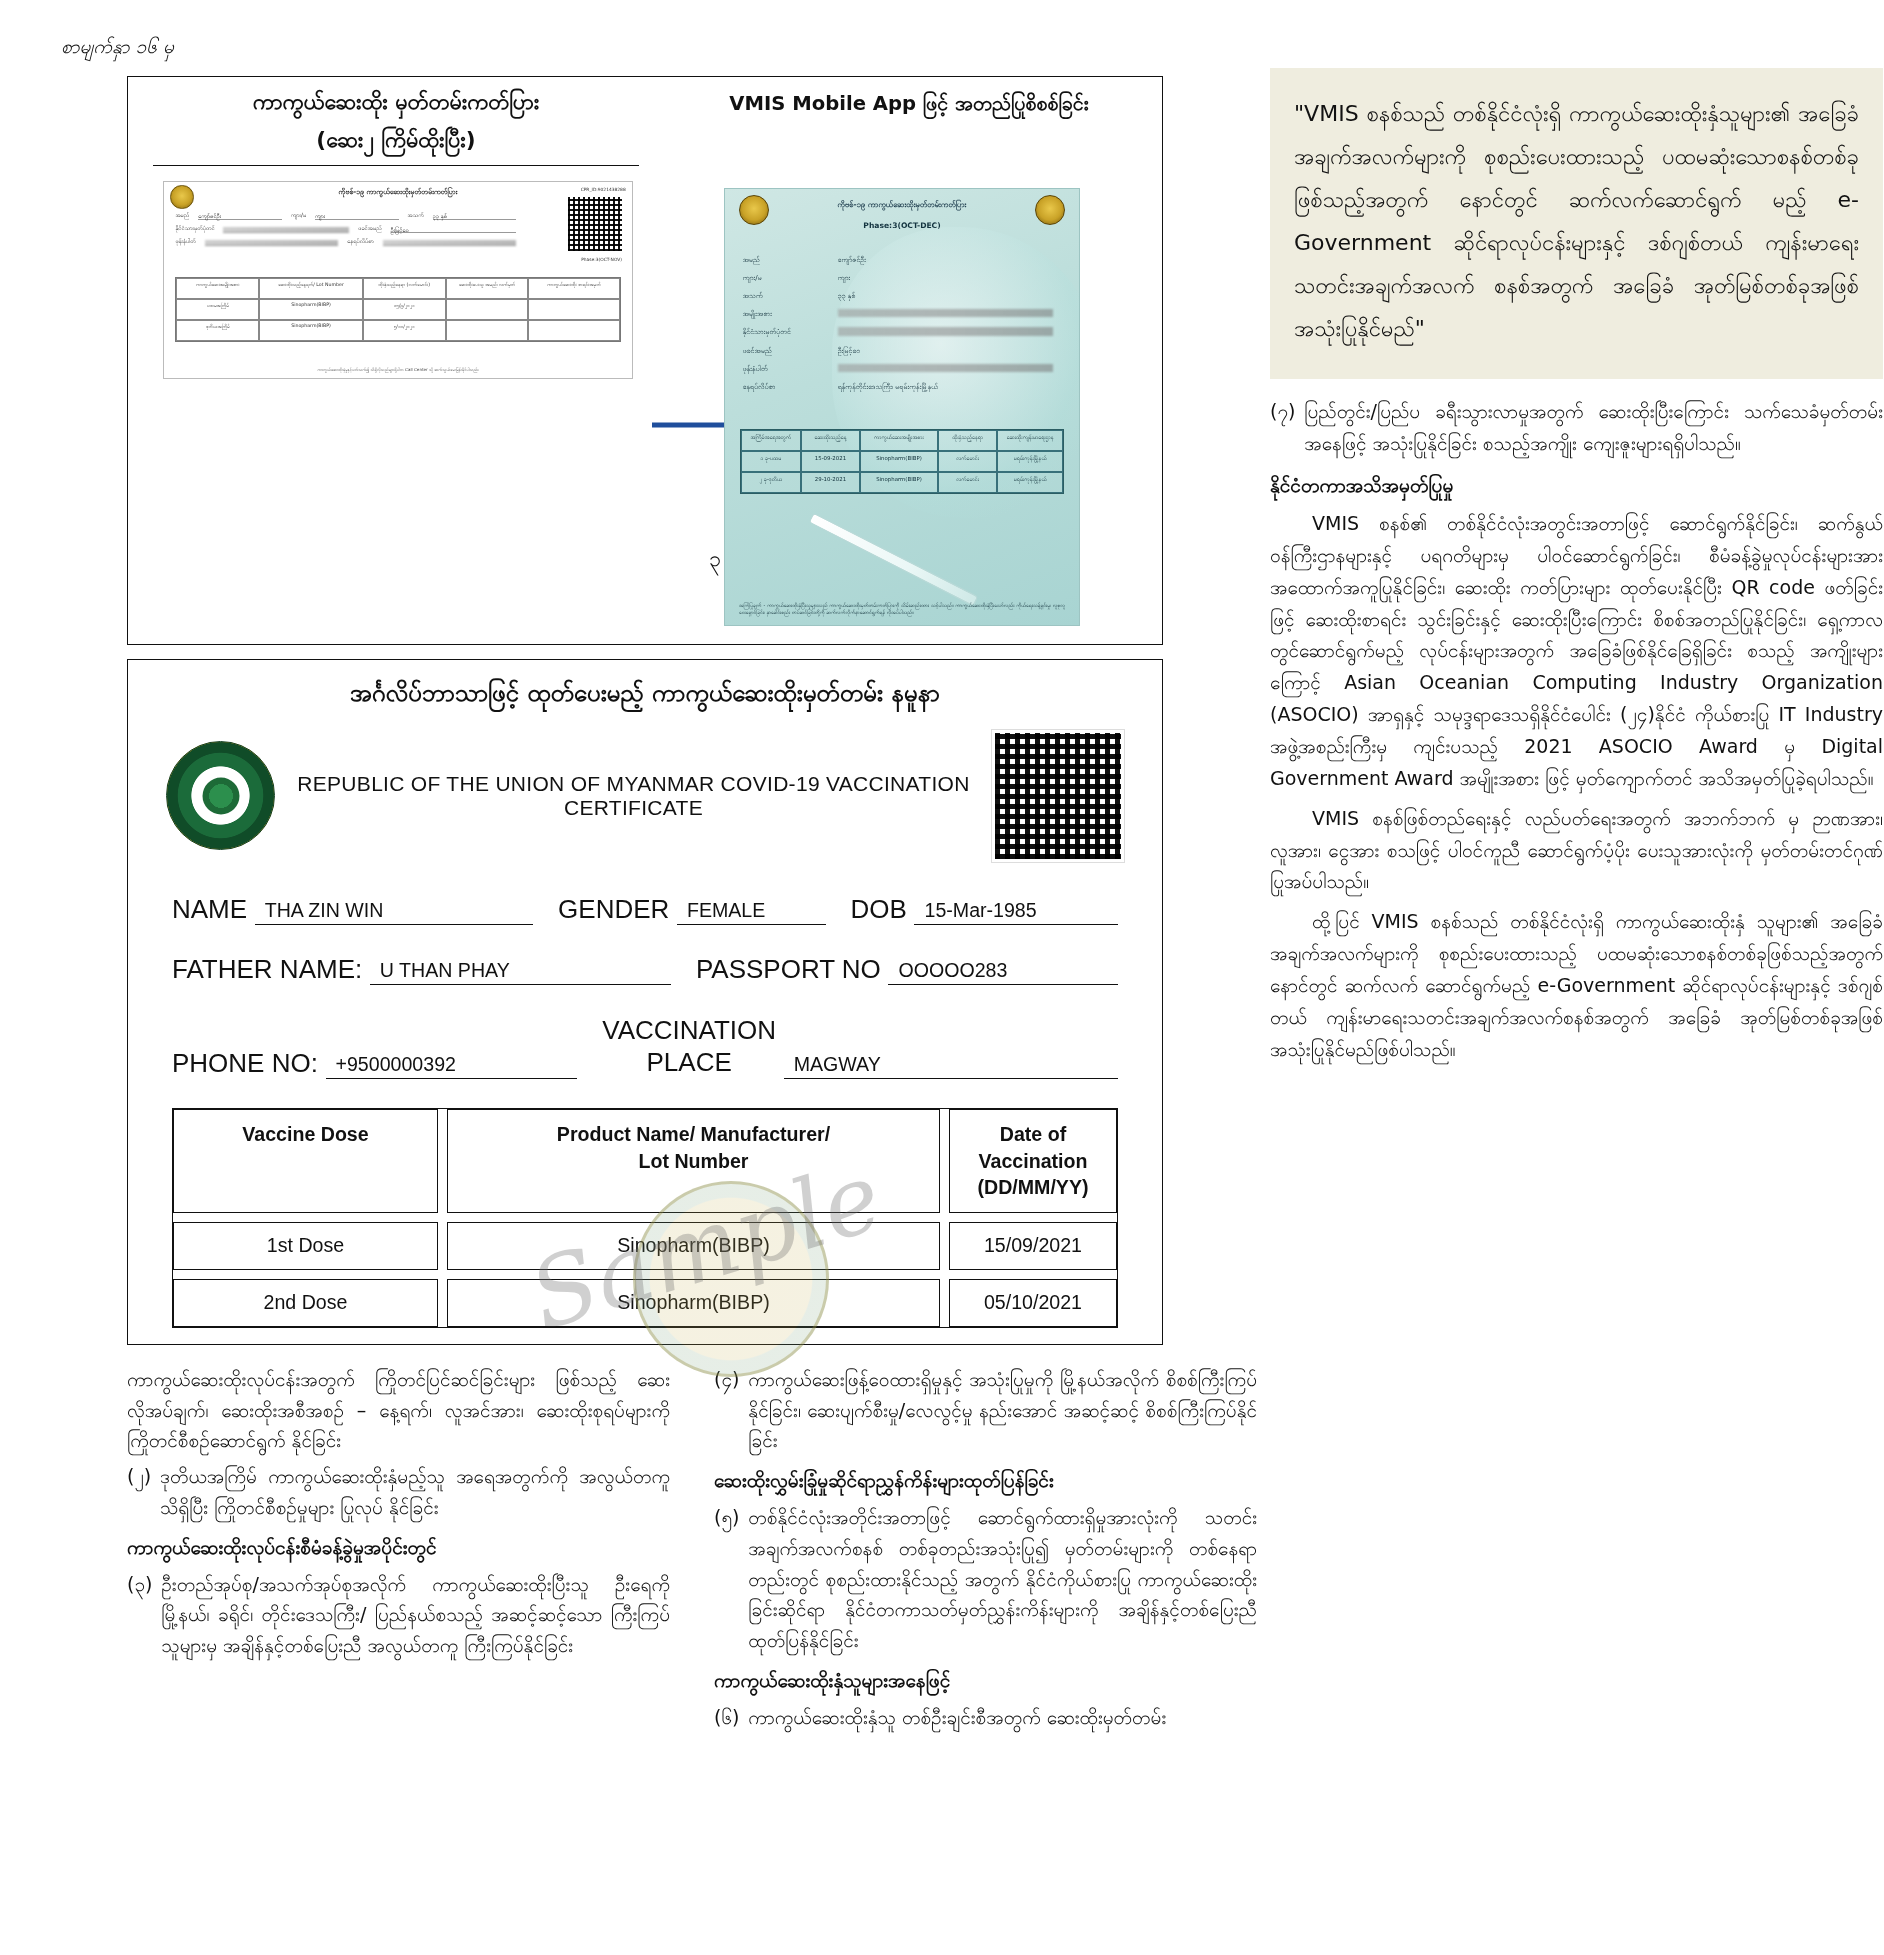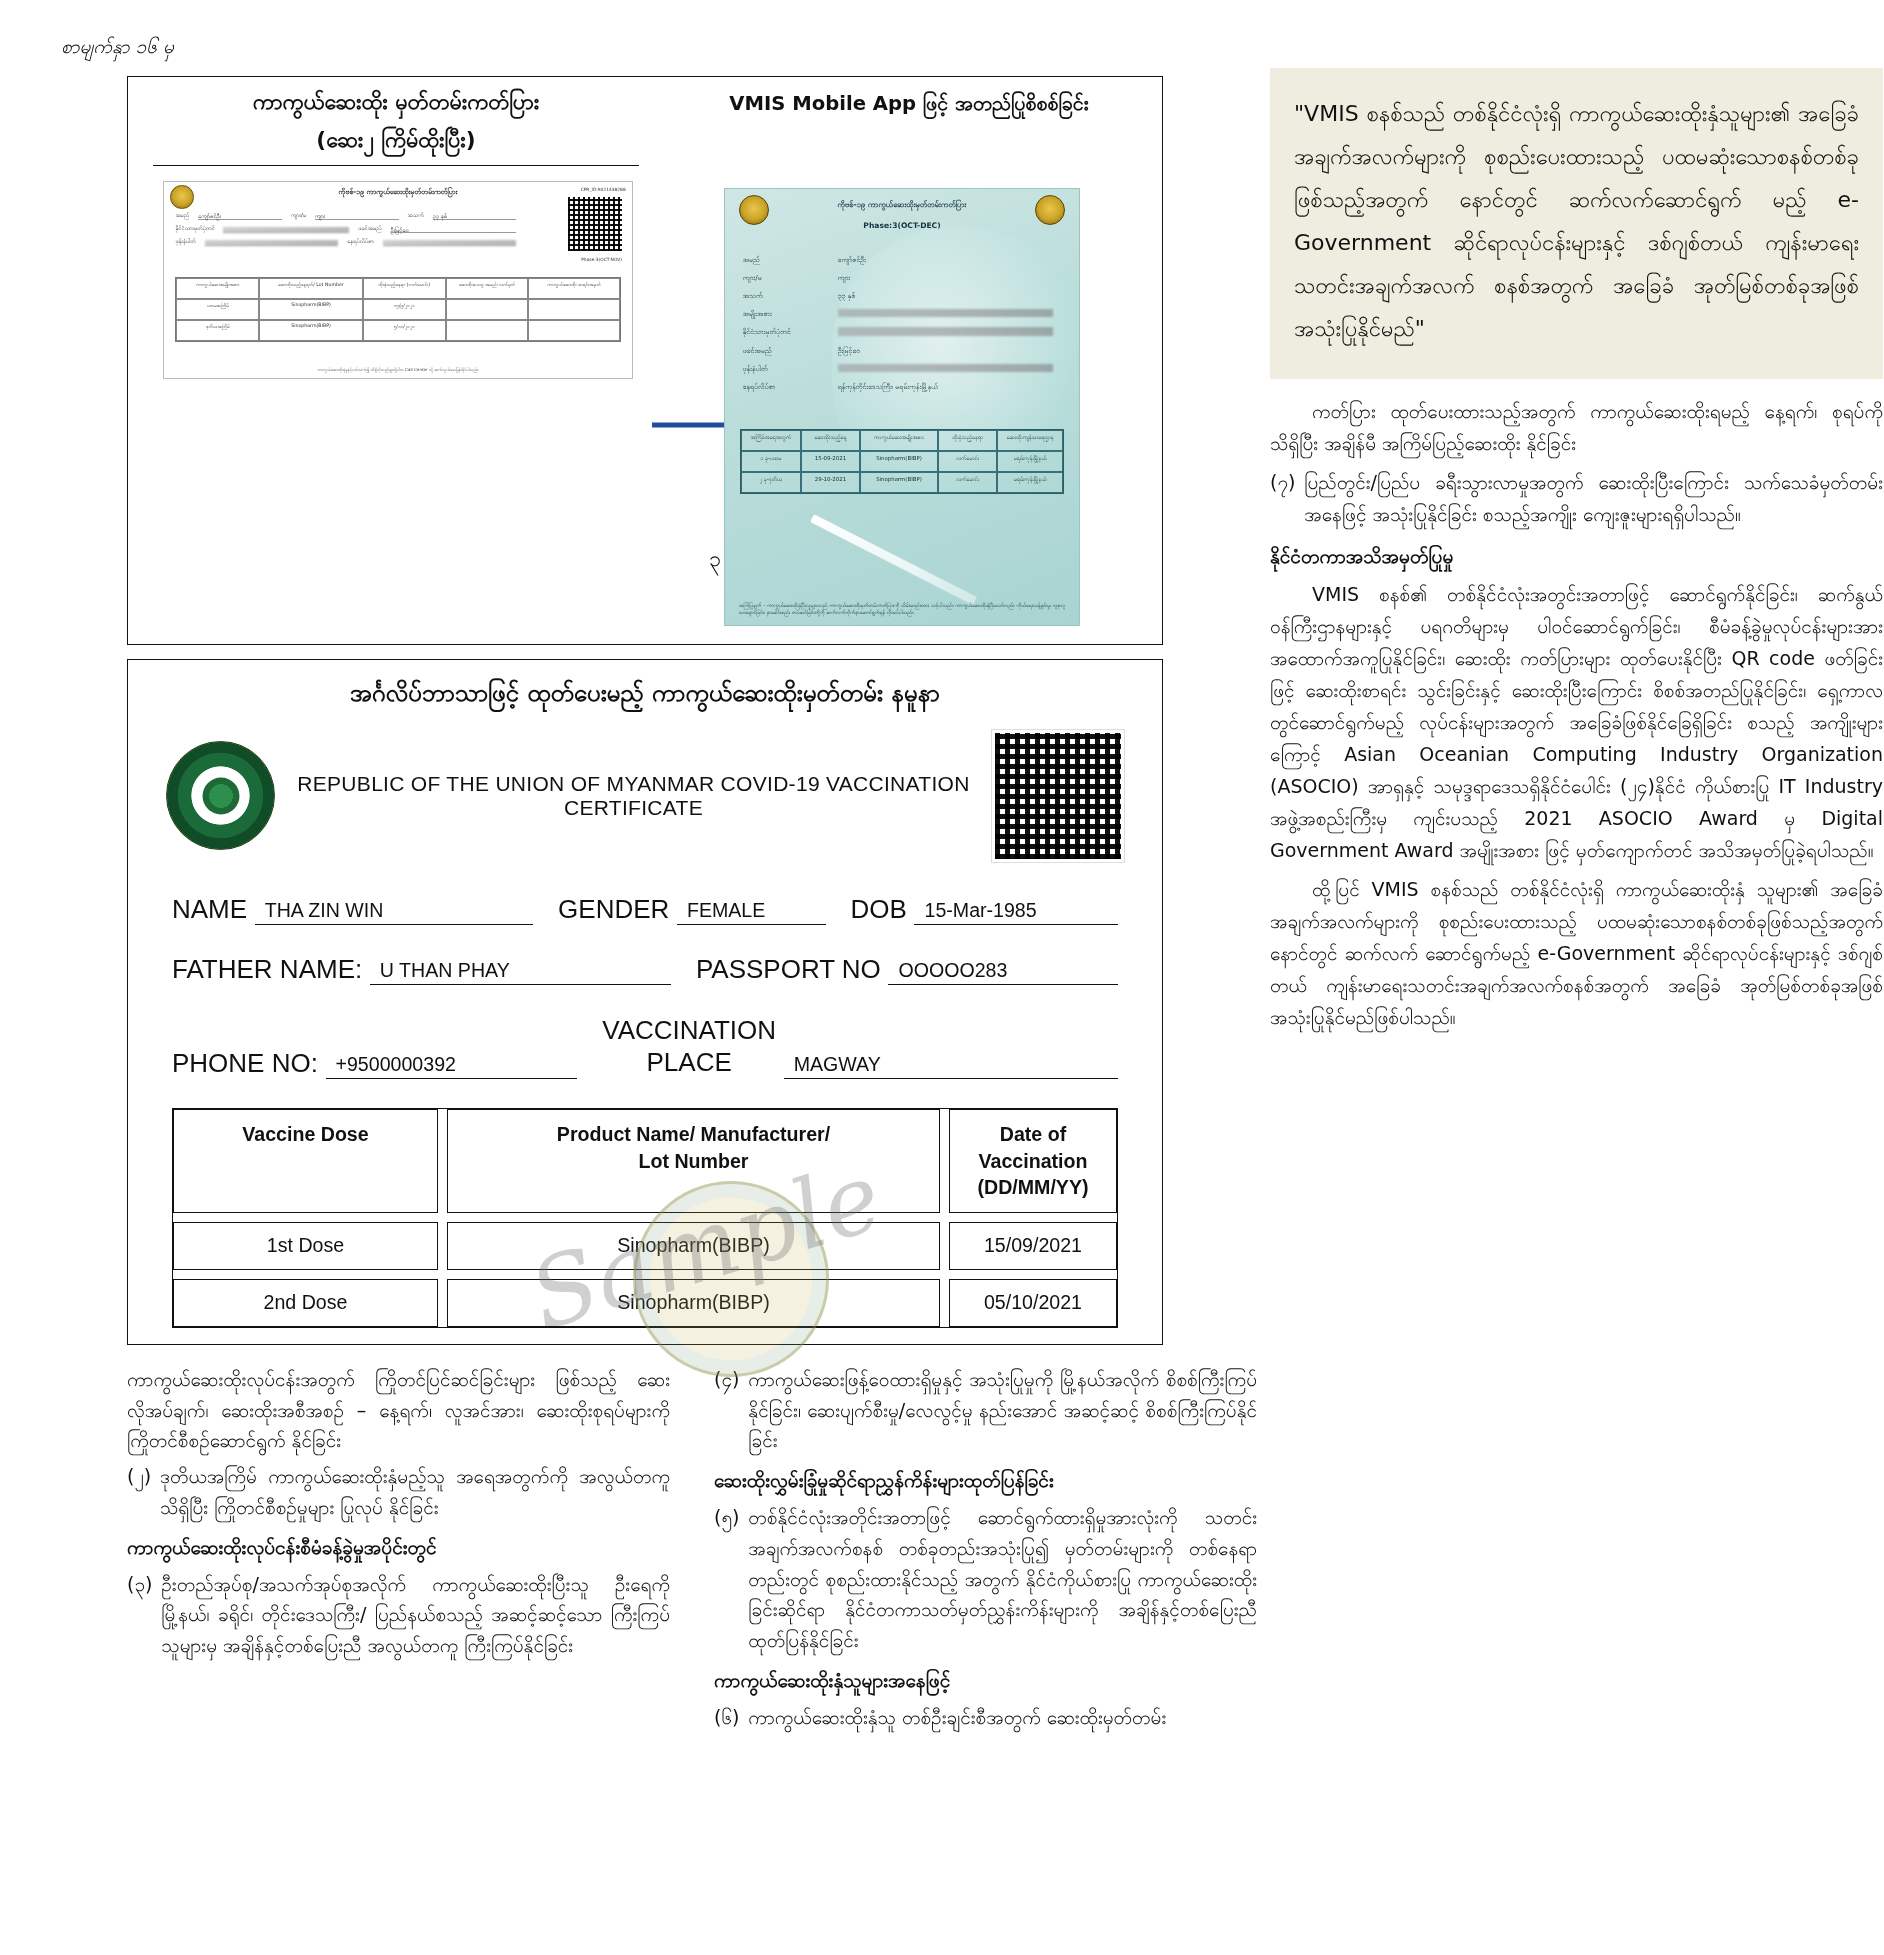--- a/index.html
+++ b/index.html
@@ -739,29 +739,29 @@
             <span class="txt">ကာကွယ်ဆေးထိုးနှံသူ တစ်ဦးချင်းစီအတွက် ဆေးထိုးမှတ်တမ်း</span>
           </div>
         </div>
       </div>
     </div>
 
     <div class="right-col">
       <div class="quote-box">"VMIS စနစ်သည် တစ်နိုင်ငံလုံးရှိ ကာကွယ်ဆေးထိုးနှံသူများ၏ အခြေခံအချက်အလက်များကို စုစည်းပေးထားသည့် ပထမဆုံးသောစနစ်တစ်ခု ဖြစ်သည့်အတွက် နောင်တွင် ဆက်လက်ဆောင်ရွက် မည့် e-Government ဆိုင်ရာလုပ်ငန်းများနှင့် ဒစ်ဂျစ်တယ် ကျန်းမာရေးသတင်းအချက်အလက် စနစ်အတွက် အခြေခံ အုတ်မြစ်တစ်ခုအဖြစ် အသုံးပြုနိုင်မည်"</div>
 
       <div class="right-body">
-        <p class="rp-indent">ကတ်ပြား ထုတ်ပေးထားသည့်အတွက် ကာကွယ်ဆေးထိုးရမည့် နေ့ရက်၊ စုရပ်ကို သိရှိပြီး အချိန်မီ အကြိမ်ပြည့်ဆေးထိုး နိုင်ခြင်း</p>
 
         <div class="item">
           <span class="num">(၇)</span>
           <span class="txt">ပြည်တွင်း/ပြည်ပ ခရီးသွားလာမှုအတွက် ဆေးထိုးပြီးကြောင်း သက်သေခံမှတ်တမ်းအနေဖြင့် အသုံးပြုနိုင်ခြင်း စသည့်အကျိုး ကျေးဇူးများရရှိပါသည်။</span>
         </div>
 
         <div class="right-head">နိုင်ငံတကာအသိအမှတ်ပြုမှု</div>
 
         <p class="rp-indent">VMIS စနစ်၏ တစ်နိုင်ငံလုံးအတွင်းအတာဖြင့် ဆောင်ရွက်နိုင်ခြင်း၊ ဆက်နွယ်ဝန်ကြီးဌာနများနှင့် ပရဂတိများမှ ပါဝင်ဆောင်ရွက်ခြင်း၊ စီမံခန့်ခွဲမှုလုပ်ငန်းများအား အထောက်အကူပြုနိုင်ခြင်း၊ ဆေးထိုး ကတ်ပြားများ ထုတ်ပေးနိုင်ပြီး QR code ဖတ်ခြင်းဖြင့် ဆေးထိုးစာရင်း သွင်းခြင်းနှင့် ဆေးထိုးပြီးကြောင်း စိစစ်အတည်ပြုနိုင်ခြင်း၊ ရှေ့ကာလ တွင်ဆောင်ရွက်မည့် လုပ်ငန်းများအတွက် အခြေခံဖြစ်နိုင်ခြေရှိခြင်း စသည့် အကျိုးများကြောင့် Asian Oceanian Computing Industry Organization (ASOCIO) အာရှနှင့် သမုဒ္ဒရာဒေသရှိနိုင်ငံပေါင်း (၂၄)နိုင်ငံ ကိုယ်စားပြု IT Industry အဖွဲ့အစည်းကြီးမှ ကျင်းပသည့် 2021 ASOCIO Award မှ Digital Government Award အမျိုးအစား ဖြင့် မှတ်ကျောက်တင် အသိအမှတ်ပြုခဲ့ရပါသည်။</p>
+        <p class="rp-indent">VMIS စနစ်ဖြစ်တည်ရေးနှင့် လည်ပတ်ရေးအတွက် အဘက်ဘက် မှ ဉာဏအား၊ လူအား၊ ငွေအား စသဖြင့် ပါဝင်ကူညီ ဆောင်ရွက်ပံ့ပိုး ပေးသူအားလုံးကို မှတ်တမ်းတင်ဂုဏ်ပြုအပ်ပါသည်။</p>
         <p class="rp-indent">ထို့ပြင် VMIS စနစ်သည် တစ်နိုင်ငံလုံးရှိ ကာကွယ်ဆေးထိုးနှံ သူများ၏ အခြေခံအချက်အလက်များကို စုစည်းပေးထားသည့် ပထမဆုံးသောစနစ်တစ်ခုဖြစ်သည့်အတွက် နောင်တွင် ဆက်လက် ဆောင်ရွက်မည့် e-Government ဆိုင်ရာလုပ်ငန်းများနှင့် ဒစ်ဂျစ် တယ် ကျန်းမာရေးသတင်းအချက်အလက်စနစ်အတွက် အခြေခံ အုတ်မြစ်တစ်ခုအဖြစ် အသုံးပြုနိုင်မည်ဖြစ်ပါသည်။</p>
       </div>
     </div>
 
   </div>
 </div>
 
 
 </body></html>

